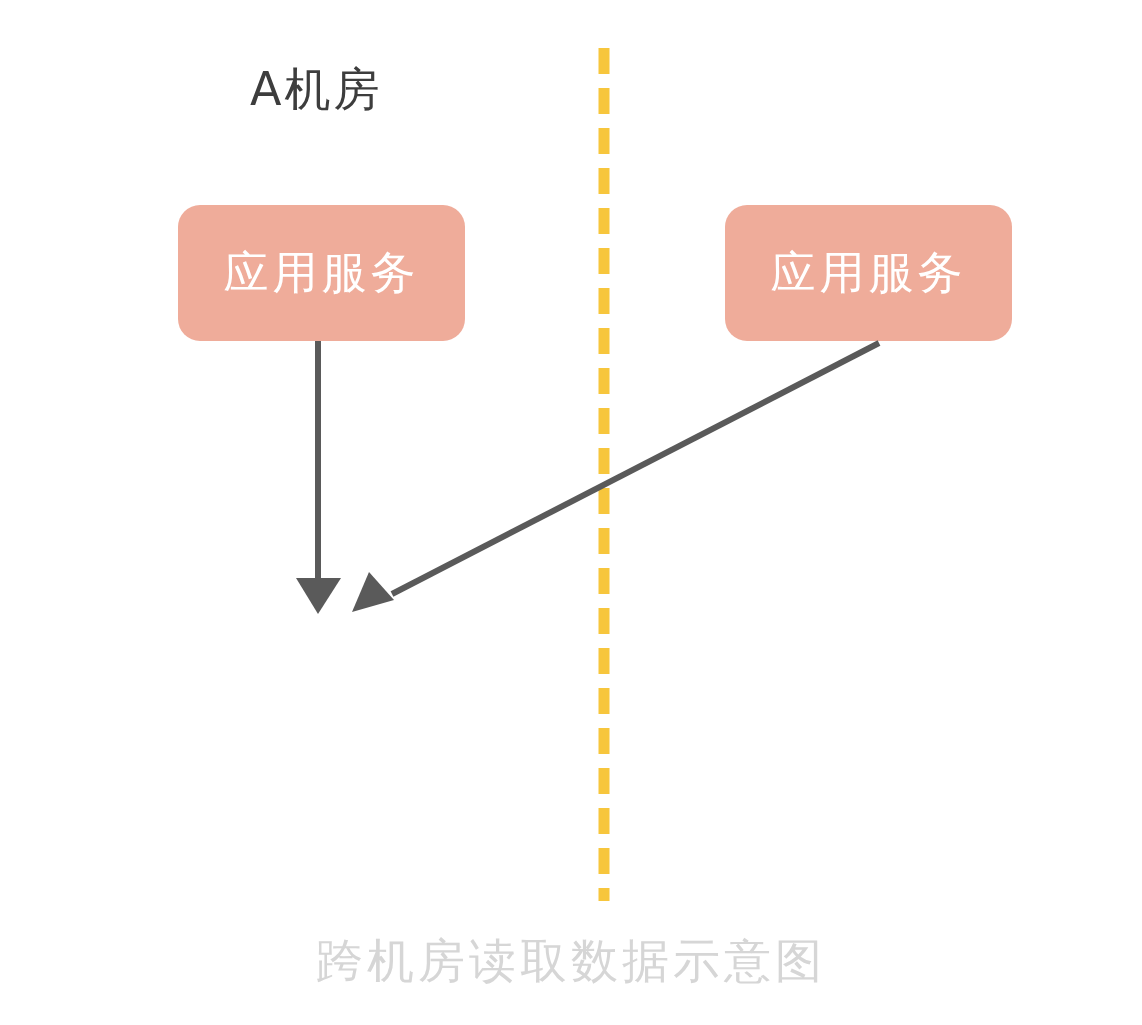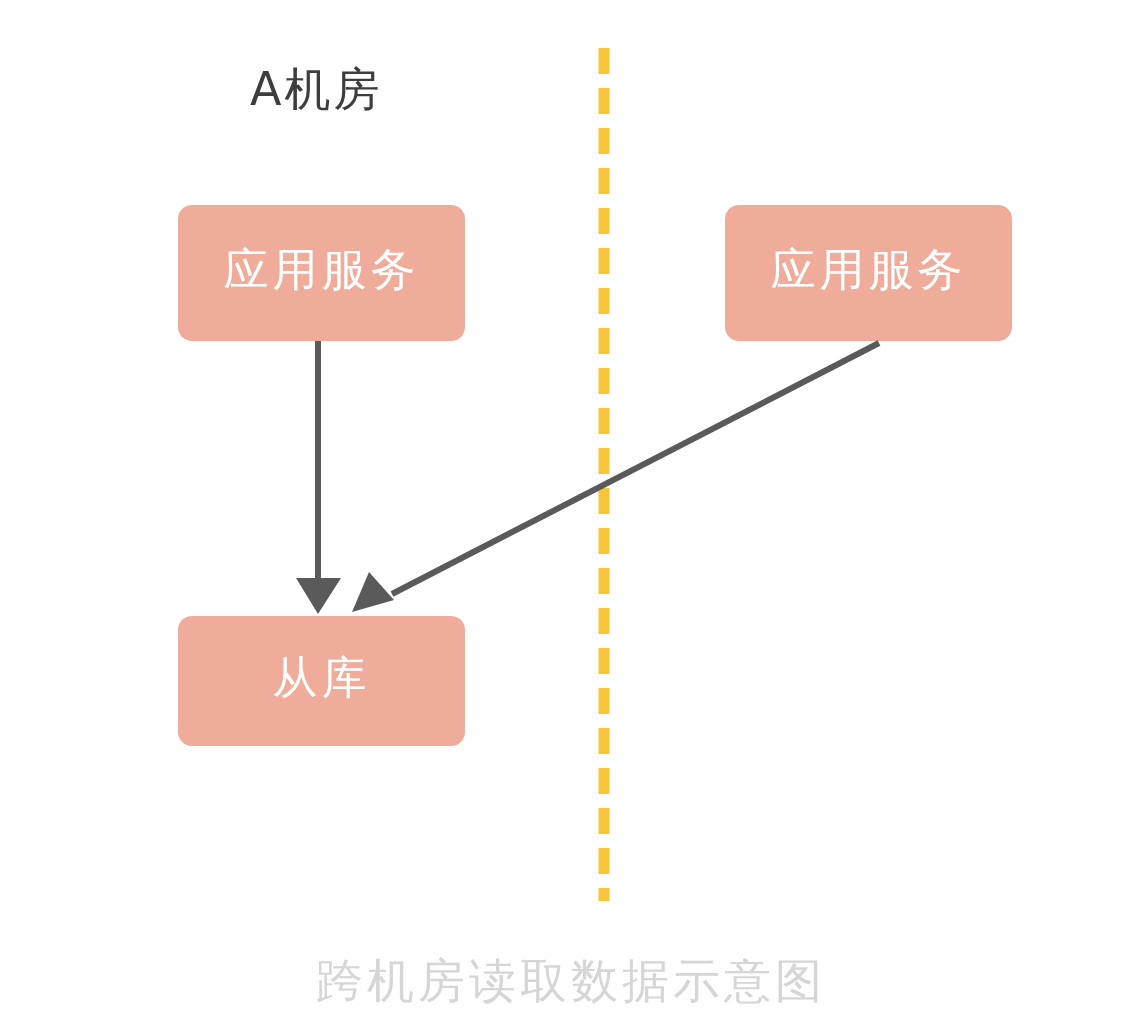--- a/index.html
+++ b/index.html
@@ -34,31 +34,31 @@
     white-space: nowrap;
     font-family: "DejaVu Sans", "Liberation Sans", sans-serif;
     font-weight: 500;
   }
   #zone-label-a { left: 250px; top: 66px; }
   #zone-label-b { left: 796px; top: 66px; }
 
   
   .node-box {
     position: absolute;
-    border-radius: 14px;
+    border-radius: 22px;
     display: flex;
     align-items: center;
     justify-content: center;
     color: #ffffff;
     font-size: 45px;
     letter-spacing: 4px;
     line-height: 1;
     white-space: nowrap;
     box-sizing: border-box;
-    font-family: Liberation Mono, monospace;
+    font-family: Liberation Serif, serif;
   }
   #node-app-a  { left: 178px; top: 205px; width: 287px; height: 136px; }
   #node-app-b  { left: 725px; top: 205px; width: 287px; height: 136px; }
   #node-slave-a{ left: 178px; top: 616px; width: 287px; height: 130px; }
 
   
   #overlay {
     position: absolute;
     left: 0;
     top: 0;
@@ -73,42 +73,38 @@
     left: 0;
     top: 933px;
     width: 1142px;
     text-align: center;
     color: #d6d6d6;
     font-size: 47px;
     letter-spacing: 4px;
     line-height: 1.2;
     white-space: nowrap;
     font-family: "DejaVu Sans", "Liberation Sans", sans-serif;
-    margin-top: 20px;
   }
 </style>
 </head>
 <body style="background: rgb(255, 255, 255); width: 1142px; height: 1025px;">
 
 <div id="canvas" style="background: rgb(255, 255, 255); padding-left: 11px;">
 
   <div class="zone-label" id="zone-label-a" style="color: rgb(61, 61, 61);">A机房</div>
 
 
   <div class="node-box" id="node-app-a" style="left: 178px; top: 205px; width: 287px; height: 136px; background: rgb(239, 172, 154); color: rgb(255, 255, 255);">
     <span>应用服务</span>
   </div>
 
   <div class="node-box" id="node-app-b" style="left: 725px; top: 205px; width: 287px; height: 136px; background: rgb(239, 172, 154); color: rgb(255, 255, 255);">
     <span>应用服务</span>
   </div>
 
-  <div class="node-box" id="node-slave-a" style="left: 178px; top: 616px; width: 287px; height: 130px; background: rgb(239, 172, 154); color: rgb(255, 255, 255);">
-    <span>从库</span>
-  </div>
 
   <svg id="overlay" viewBox="0 0 1142 1025">
 
     <line id="divider-line" x1="604" y1="48" x2="604" y2="901" stroke="#f7c63c" stroke-width="11" stroke-dasharray="26 14" stroke-linecap="butt"></line>
 
     <g>
       <line x1="318" y1="341" x2="318" y2="588" stroke="#5a5a5a" stroke-width="6" stroke-linecap="butt"></line>
       <polygon points="296,578 341,578 318,614" fill="#5a5a5a"></polygon>
     </g>
 

